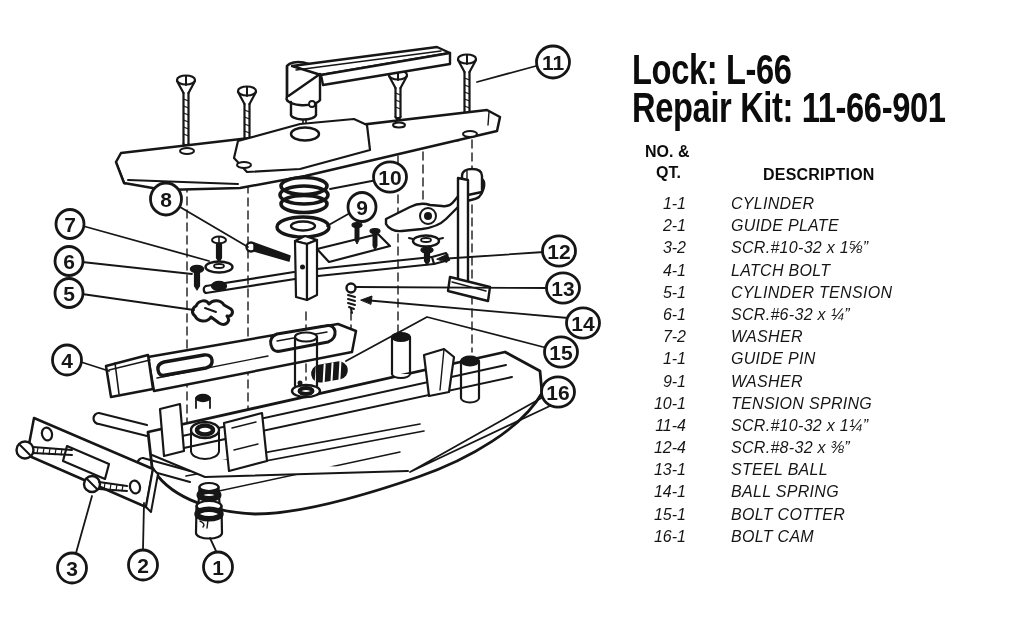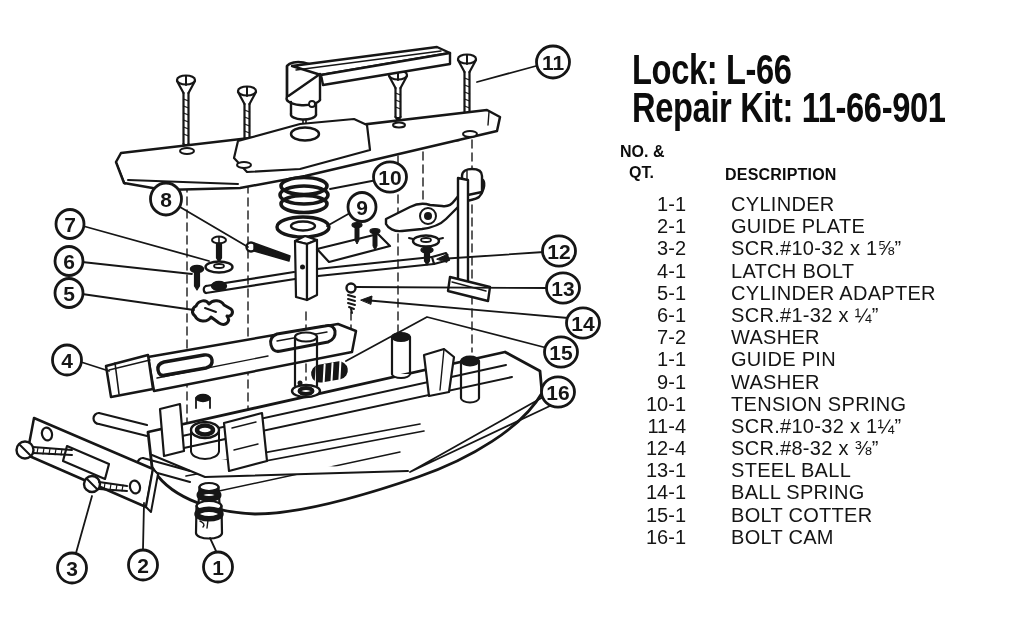--- a/index.html
+++ b/index.html
@@ -4,24 +4,24 @@
 <style>
   html,body{margin:0;padding:0;background:#ffffff;}
   .page{position:relative;width:1023px;height:631px;background:#ffffff;overflow:hidden;
         font-family:"Liberation Sans",sans-serif;color:#111;}
   svg{position:absolute;left:0;top:0;}
   .info{position:absolute;left:0;top:0;width:1023px;height:631px;}
   .title{position:absolute;left:632px;top:50px;font-weight:bold;font-size:43px;
          line-height:38px;letter-spacing:-0.5px;transform:scaleX(0.76);transform-origin:left top;
          white-space:nowrap;color:#0c0c0c;}
   .hdr{position:absolute;font-weight:bold;font-size:16px;color:#0c0c0c;white-space:nowrap;}
-  #h-no{left:620px;top:143px;}
-  #h-qt{left:629px;top:164px;}
-  #h-desc{left:725px;top:166px;letter-spacing:0.2px;text-align:right;}
-  .rows{position:absolute;left:636px;top:193px;font-size:20px;color:#151515;}
+  #h-no{left:645px;top:143px;}
+  #h-qt{left:656px;top:164px;}
+  #h-desc{left:763px;top:166px;letter-spacing:0.2px;text-align:right;}
+  .rows{position:absolute;left:636px;top:193px;font-size:16px;color:#151515;font-style:italic;}
   .row{height:22.2px;line-height:22.2px;white-space:nowrap;}
   .row .qt{display:inline-block;width:50px;text-align:right;}
   .row .desc{display:inline-block;margin-left:45px;letter-spacing:0.3px;}
 </style>
 </head>
 <body>
 
 <div class="page">
 
 <svg width="620" height="631" viewBox="0 0 620 631" fill="none" stroke="#161616" stroke-width="2.2" stroke-linecap="round" stroke-linejoin="round">
@@ -358,22 +358,22 @@
   </div>
   <div class="hdr" id="h-no">NO. &amp;</div>
   <div class="hdr" id="h-qt">QT.</div>
   <div class="hdr" id="h-desc">DESCRIPTION</div>
 
   <div class="rows">
     <div class="row"><span class="qt">1-1</span><span class="desc">CYLINDER</span></div>
     <div class="row"><span class="qt">2-1</span><span class="desc">GUIDE PLATE</span></div>
     <div class="row"><span class="qt">3-2</span><span class="desc">SCR.#10-32 x 1⅝”</span></div>
     <div class="row"><span class="qt">4-1</span><span class="desc">LATCH BOLT</span></div>
-    <div class="row"><span class="qt">5-1</span><span class="desc">CYLINDER ADAPTER</span></div>
-    <div class="row"><span class="qt">6-1</span><span class="desc">SCR.#1-32 x ¼”</span></div>
+    <div class="row"><span class="qt">5-1</span><span class="desc">CYLINDER TENSION</span></div>
+    <div class="row"><span class="qt">6-1</span><span class="desc">SCR.#6-32 x ¼”</span></div>
     <div class="row"><span class="qt">7-2</span><span class="desc">WASHER</span></div>
     <div class="row"><span class="qt">1-1</span><span class="desc">GUIDE PIN</span></div>
     <div class="row"><span class="qt">9-1</span><span class="desc">WASHER</span></div>
     <div class="row"><span class="qt">10-1</span><span class="desc">TENSION SPRING</span></div>
     <div class="row"><span class="qt">11-4</span><span class="desc">SCR.#10-32 x 1¼”</span></div>
     <div class="row"><span class="qt">12-4</span><span class="desc">SCR.#8-32 x ⅜”</span></div>
     <div class="row"><span class="qt">13-1</span><span class="desc">STEEL BALL</span></div>
     <div class="row"><span class="qt">14-1</span><span class="desc">BALL SPRING</span></div>
     <div class="row"><span class="qt">15-1</span><span class="desc">BOLT COTTER</span></div>
     <div class="row"><span class="qt">16-1</span><span class="desc">BOLT CAM</span></div>

